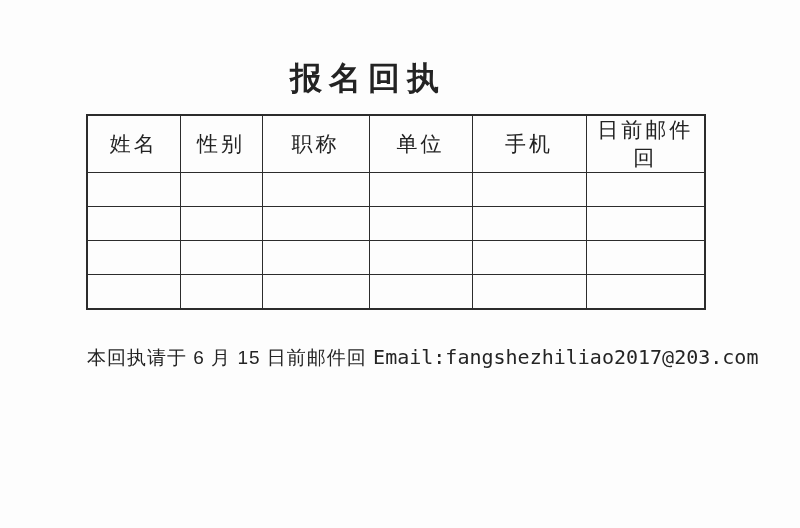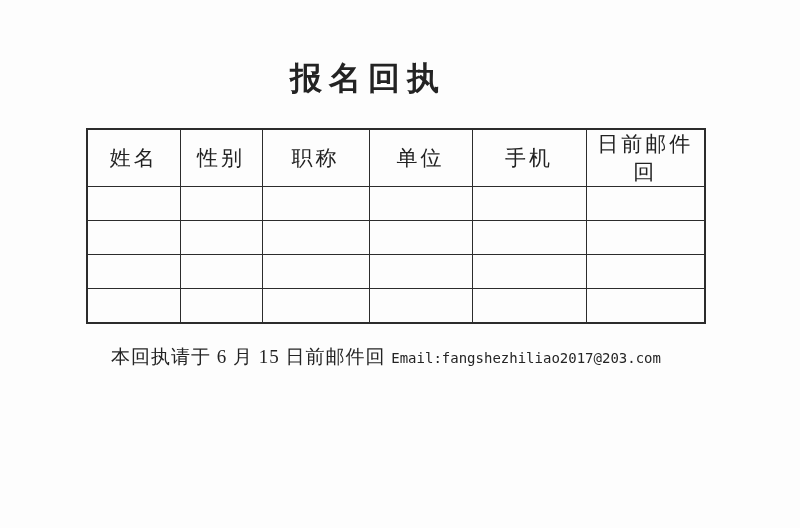--- a/index.html
+++ b/index.html
@@ -26,21 +26,21 @@
     font-size: 32px;
     line-height: 36px;
     font-weight: 700;
     letter-spacing: 7px;
     color: #232323;
     font-family: "Liberation Serif", "DejaVu Serif", serif;
   }
   table.reg-table {
     position: absolute;
     left: 86px;
-    top: 128px;
+    top: 114px;
     width: 618px;
     border-collapse: collapse;
     table-layout: fixed;
     background: transparent;
     padding-left: 24px;
   }
   table.reg-table th,
   table.reg-table td {
     border: 1.5px solid #2c2c2c;
     padding: 0;
@@ -65,26 +65,25 @@
     top: 344px;
     width: 680px;
     margin: 0;
     font-size: 19px;
     line-height: 26px;
     color: #242424;
     white-space: nowrap;
   }
   .note .cn {
     letter-spacing: 1px;
-    font-family: Liberation Serif, serif;
-    margin-left: 24px;
+    font-family: Liberation Sans, sans-serif;
   }
   .note .latin {
     font-family: "DejaVu Sans Mono", "Liberation Mono", monospace;
-    font-size: 14px;
+    font-size: 20px;
     letter-spacing: 0px;
   }
 </style>
 </head>
 <body>
 
 <div class="page">
 
   <h1 class="doc-title">报名回执</h1>
 

